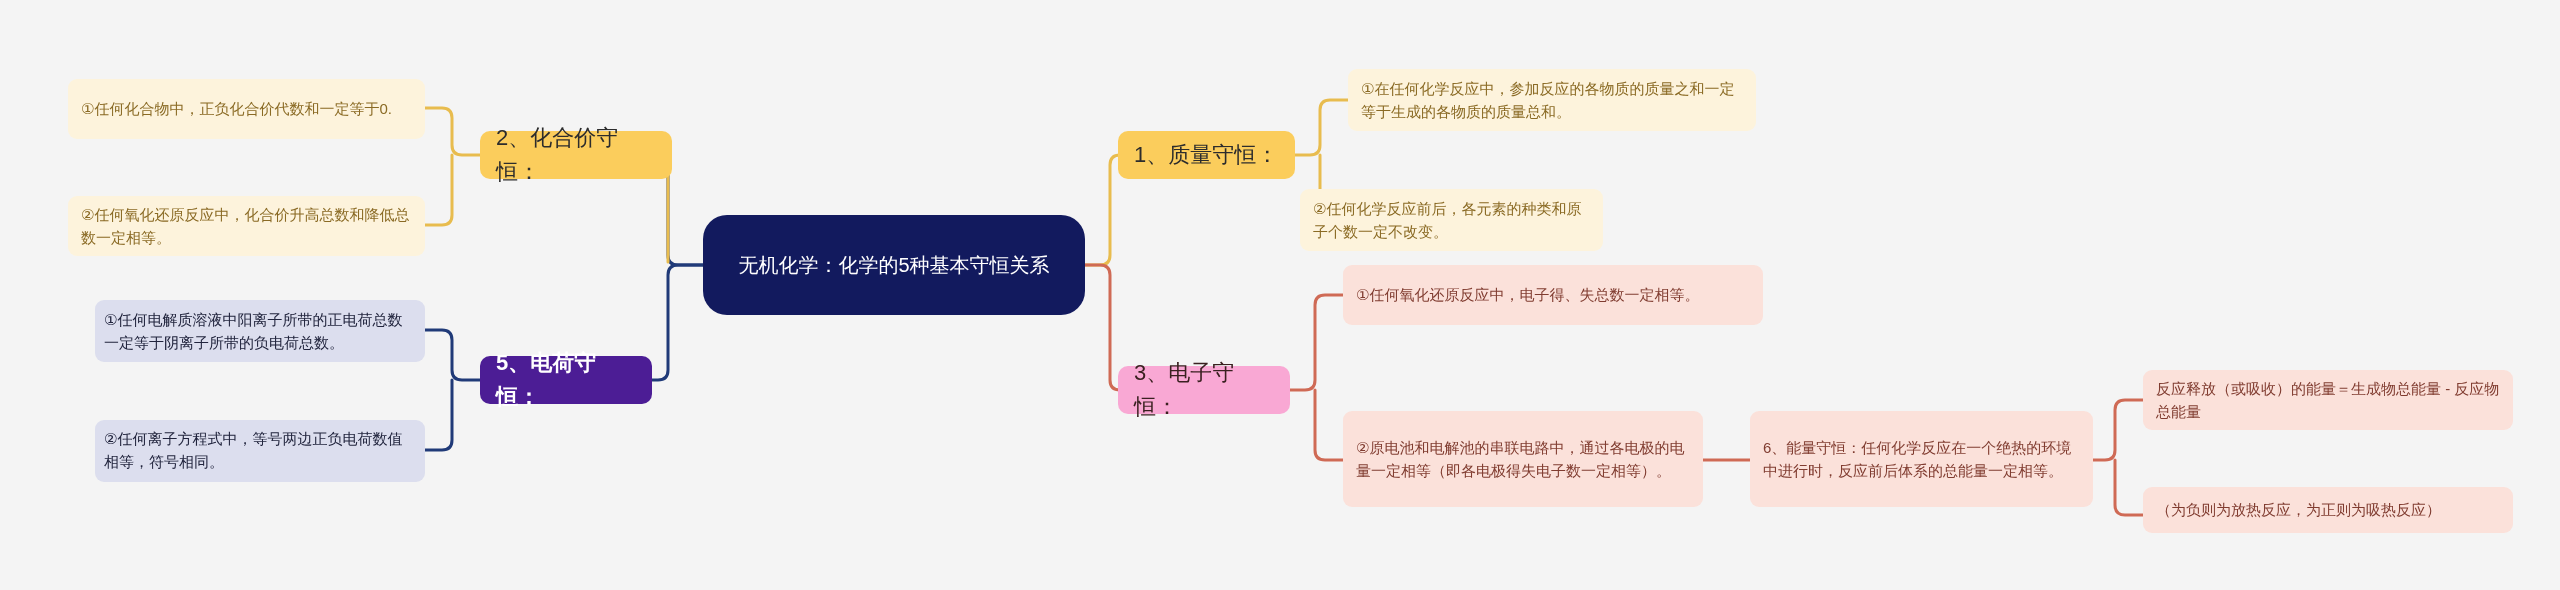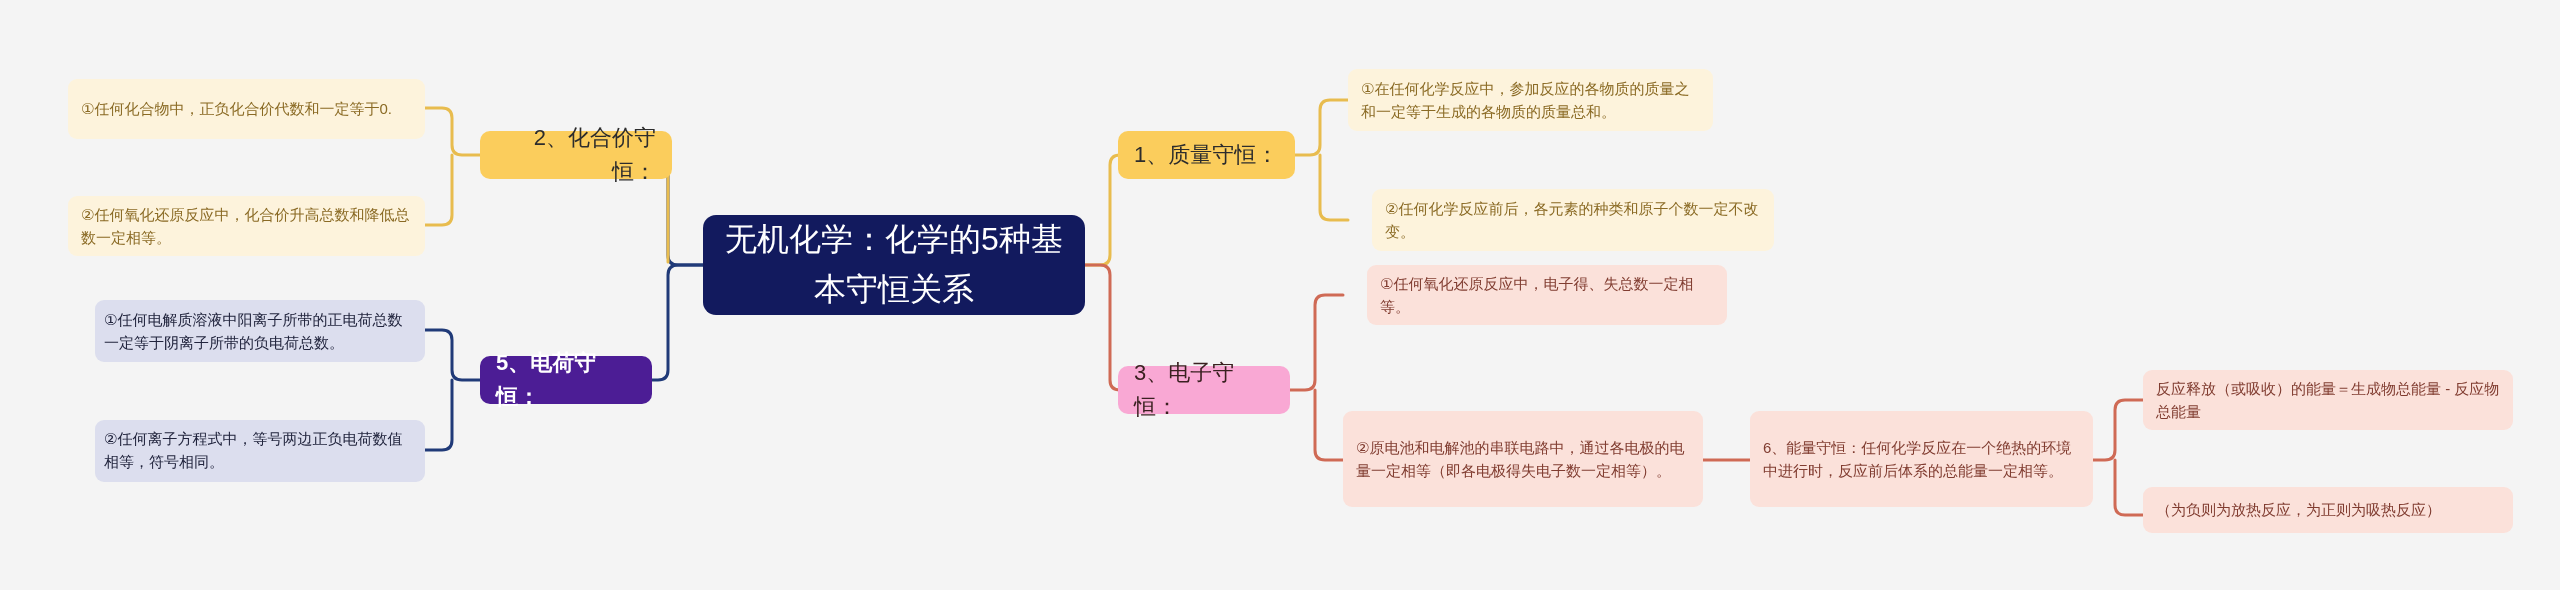--- a/index.html
+++ b/index.html
@@ -19,24 +19,24 @@
     border-radius:10px;
     line-height:1.55;
     white-space:pre-wrap;
     z-index:3;
   }
 
   
   .root{
     background:#121a5e;
     color:#ffffff;
-    font-size:32px;
+    font-size:20px;
     justify-content:center;
     text-align:center;
-    border-radius:13px;
+    border-radius:24px;
     padding:10px 14px;
   }
 
   
   .chip{
     font-size:22px;
     padding:8px 16px;
     border-radius:10px;
     justify-content:flex-start;
   }
@@ -89,21 +89,21 @@
     <path stroke="#cf6a55" d="M 1703 460 L 1750 460"></path>
 
     <path stroke="#cf6a55" d="M 2093 460 L 2105 460 Q 2115 460 2115 450 L 2115 410 Q 2115 400 2125 400 L 2143 400"></path>
     <path stroke="#cf6a55" d="M 2115 460 L 2115 505 Q 2115 515 2125 515 L 2143 515"></path>
   </svg>
 
   <div class="node root" style="left:703px;top:215px;width:382px;height:100px;">
     <span>无机化学：化学的5种基本守恒关系</span>
   </div>
 
-  <div class="node chip chip-amber" style="left:480px;top:131px;width:192px;height:48px;text-align:right;">
+  <div class="node chip chip-amber" style="left:480px;top:131px;width:192px;height:48px;">
     <span>2、化合价守恒：</span>
   </div>
 
   <div class="node leaf leaf-cream" style="left:68px;top:79px;width:357px;height:60px;">
     <span>①任何化合物中，正负化合价代数和一定等于0.</span>
   </div>
 
   <div class="node leaf leaf-cream" style="left:68px;top:196px;width:357px;height:60px;">
     <span>②任何氧化还原反应中，化合价升高总数和降低总数一定相等。</span>
   </div>
@@ -117,33 +117,33 @@
   </div>
 
   <div class="node leaf leaf-lav" style="left:95px;top:420px;width:330px;height:62px;align-items:flex-end;">
     <span>②任何离子方程式中，等号两边正负电荷数值相等，符号相同。</span>
   </div>
 
   <div class="node chip chip-amber" style="left:1118px;top:131px;width:177px;height:48px;">
     <span>1、质量守恒：</span>
   </div>
 
-  <div class="node leaf leaf-cream" style="left:1348px;top:69px;width:365px;height:62px;">
+  <div class="node leaf leaf-cream" style="left:1348px;top:69px;width:408px;height:62px;">
     <span>①在任何化学反应中，参加反应的各物质的质量之和一定等于生成的各物质的质量总和。</span>
   </div>
 
-  <div class="node leaf leaf-cream" style="left:1372px;top:189px;width:402px;height:62px;">
+  <div class="node leaf leaf-cream" style="left:1300px;top:189px;width:303px;height:62px;">
     <span>②任何化学反应前后，各元素的种类和原子个数一定不改变。</span>
   </div>
 
   <div class="node chip chip-coral" style="left:1118px;top:366px;width:172px;height:48px;">
     <span>3、电子守恒：</span>
   </div>
 
-  <div class="node leaf leaf-pink" style="left:1343px;top:265px;width:360px;height:60px;margin-left:24px;">
+  <div class="node leaf leaf-pink" style="left:1343px;top:265px;width:420px;height:60px;">
     <span>①任何氧化还原反应中，电子得、失总数一定相等。</span>
   </div>
 
   <div class="node leaf leaf-pink" style="left:1343px;top:411px;width:360px;height:96px;">
     <span>②原电池和电解池的串联电路中，通过各电极的电量一定相等（即各电极得失电子数一定相等）。</span>
   </div>
 
   <div class="node leaf leaf-pink" style="left:1750px;top:411px;width:343px;height:96px;">
     <span>6、能量守恒：任何化学反应在一个绝热的环境中进行时，反应前后体系的总能量一定相等。</span>
   </div>

